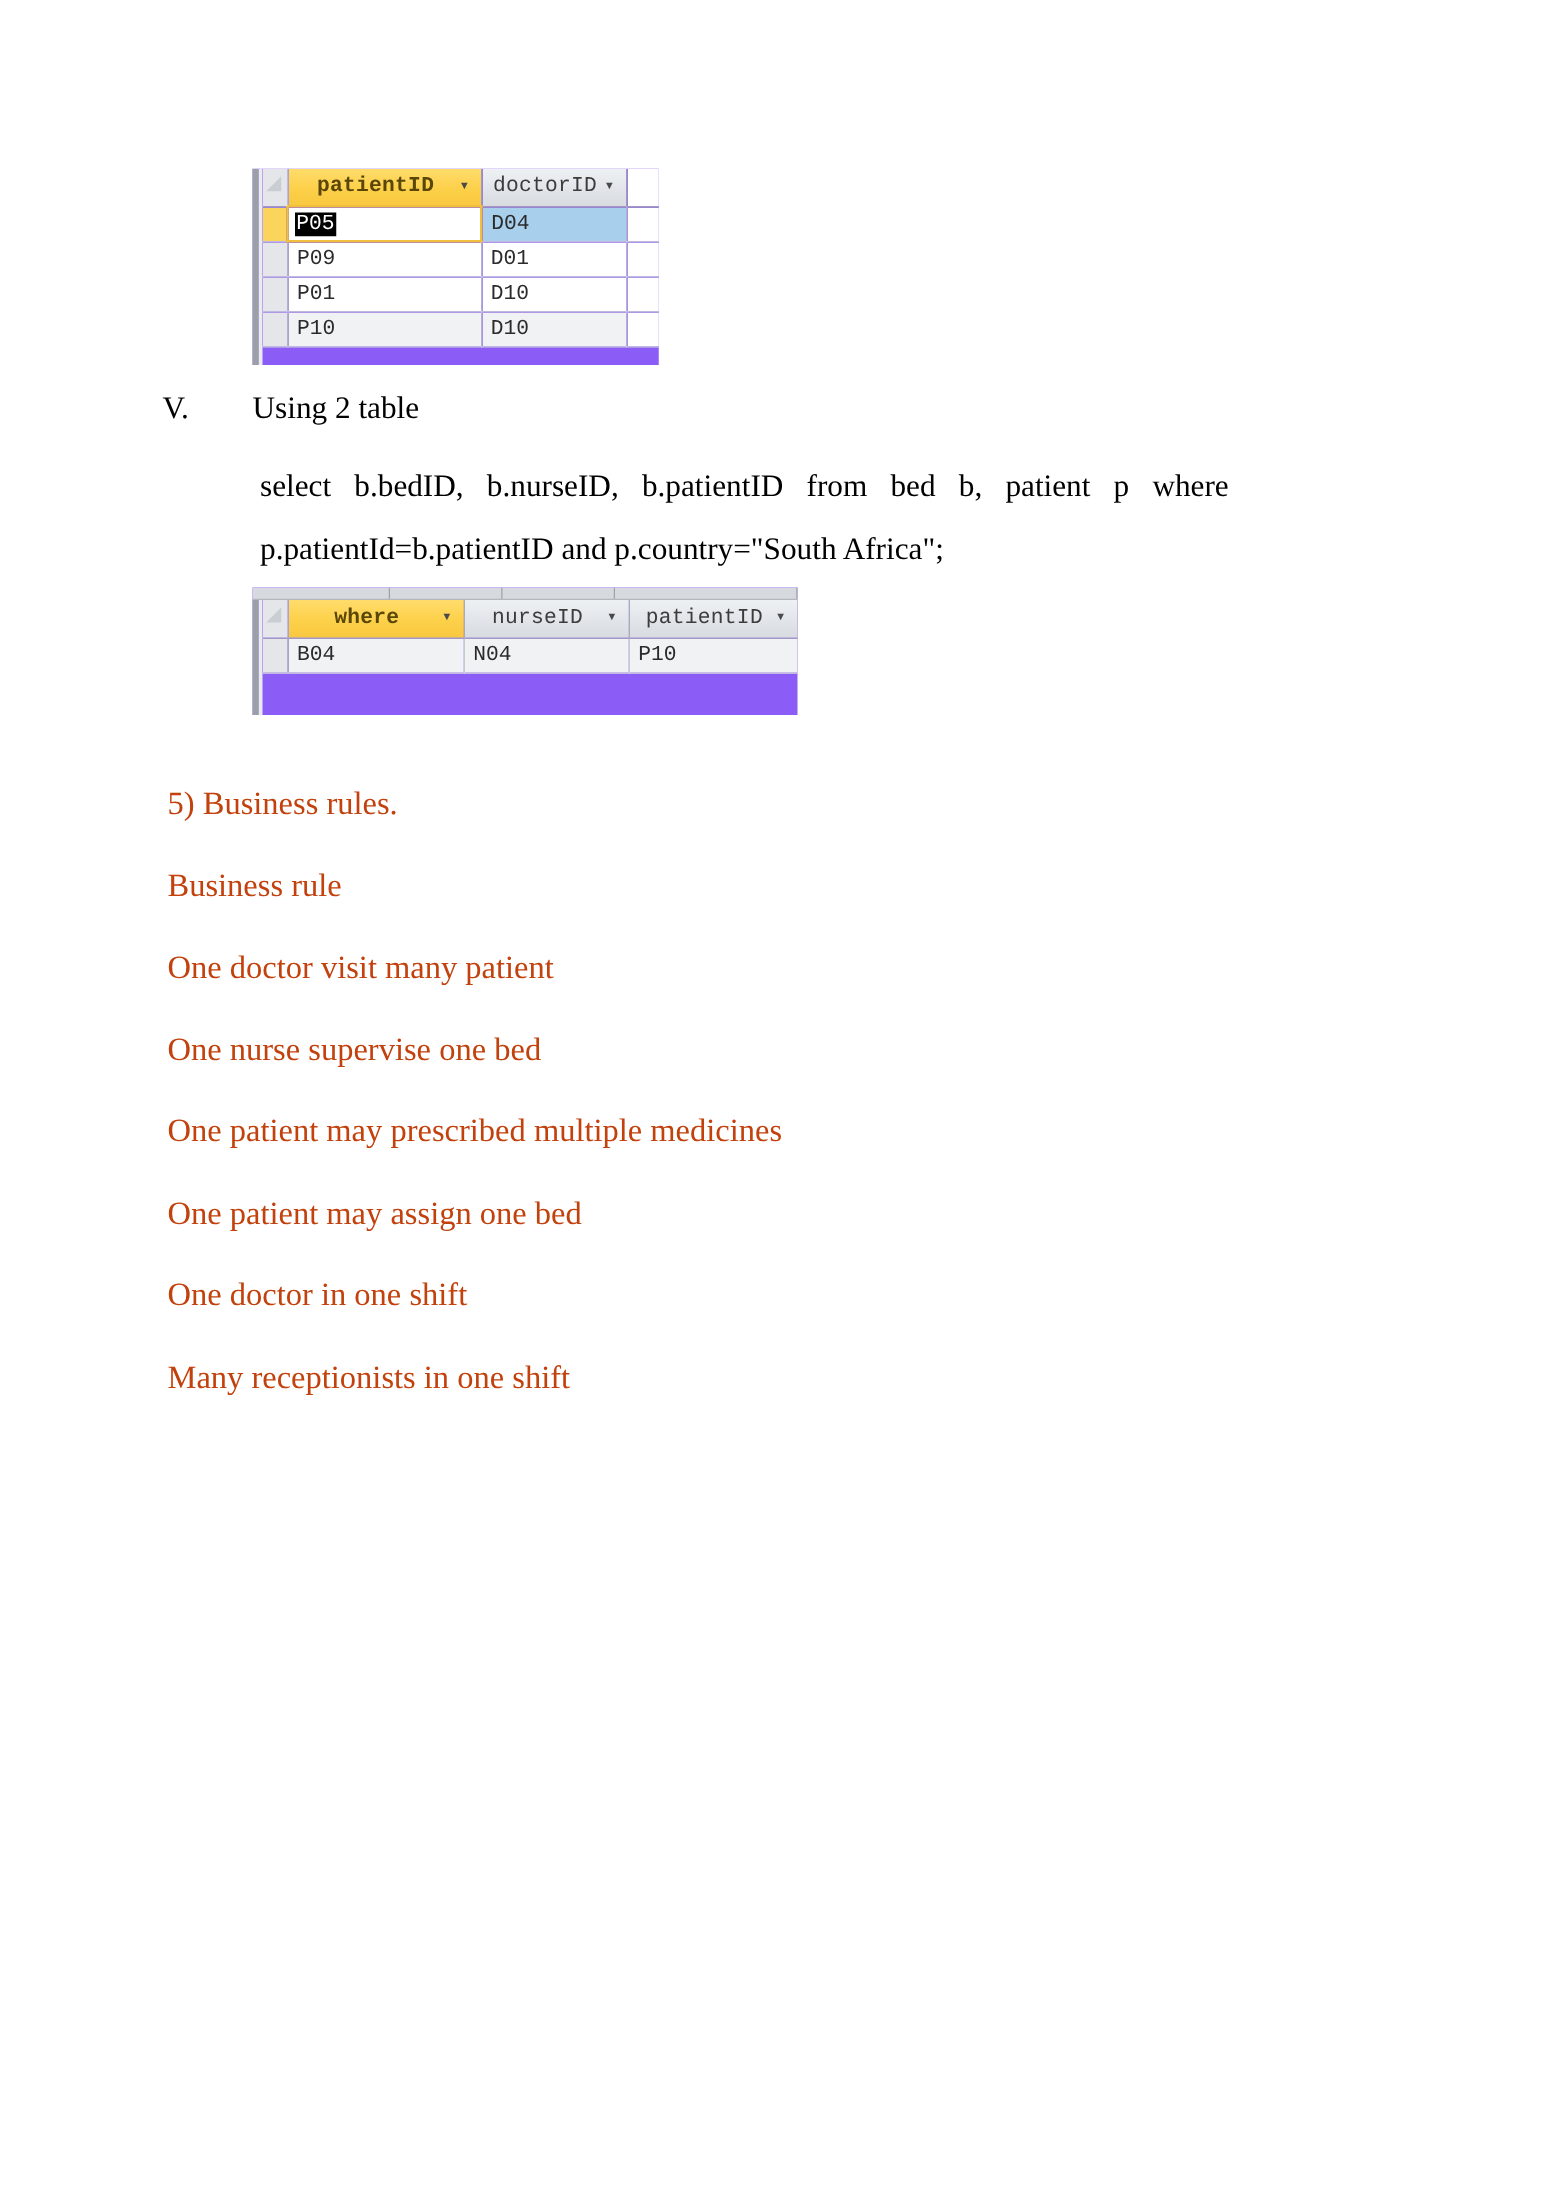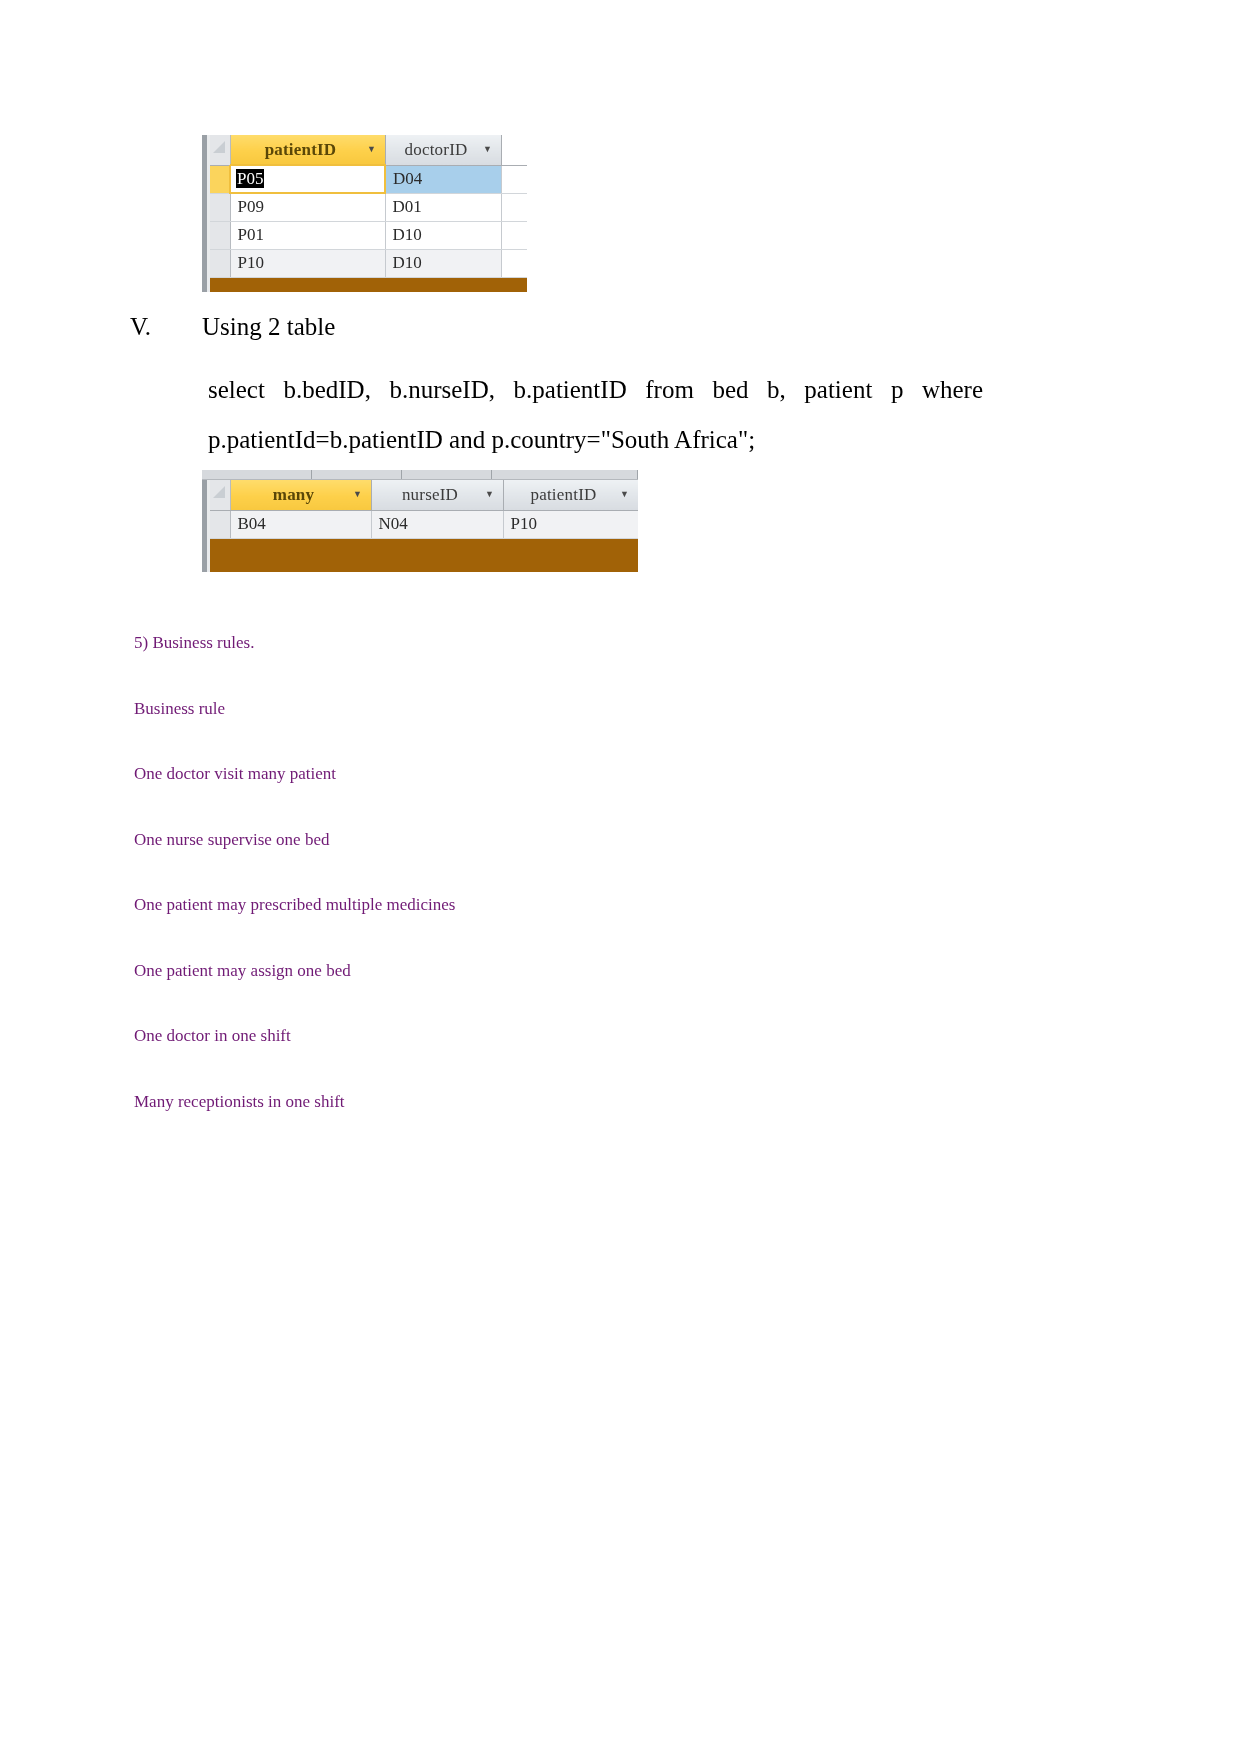--- a/index.html
+++ b/index.html
@@ -19,22 +19,22 @@
 
   .page {
     position: absolute;
     inset: 0;
     background: #ffffff;
   }
 
   
   .access-table {
     position: absolute;
-    font-family: Liberation Serif, serif;
-    background: #a16207;
+    font-family: Liberation Mono, monospace;
+    background: #8b5cf6;
     overflow: hidden;
     box-sizing: border-box;
   }
   .access-topstrip {
     display: flex;
     height: 10px;
     background: #d6d9dd;
     border-bottom: 1px solid #b4b8bd;
     box-sizing: border-box;
   }
@@ -216,23 +216,23 @@
     text-align-last: left;
   }
 
   .rules-block {
     position: absolute;
     left: 134px;
     top: 610px;
     width: 900px;
   }
   .rule-line {
-    font-size: 17px;
+    font-size: 26px;
     line-height: 65.5px;
-    color: #701a75;
+    color: #c2410c;
     white-space: nowrap;
   }
 </style>
 </head>
 <body>
 
 <div class="page">
 
   <div class="access-table" style="left:202px; top:135px; width:325px; height:157px;">
     <div class="left-rail"></div>
@@ -315,21 +315,21 @@
     <div class="left-rail" style="top:10px;"></div>
     <div class="left-rail-inner" style="top:10px;"></div>
 
     <div class="ds-grid" style="margin-left:8px; width:428px;">
       <div class="ds-row ds-header">
         <div class="ds-cell gutter">
           <span class="corner-tri"></span>
         </div>
         <div class="ds-cell sorted" style="width:141px;">
           <span class="hdr-inner">
-            <span class="hdr-label">many</span>
+            <span class="hdr-label">where</span>
             <span class="hdr-arrow">▼</span>
           </span>
         </div>
         <div class="ds-cell" style="width:132px;">
           <span class="hdr-inner">
             <span class="hdr-label">nurseID</span>
             <span class="hdr-arrow">▼</span>
           </span>
         </div>
         <div class="ds-cell" style="width:135px;">

